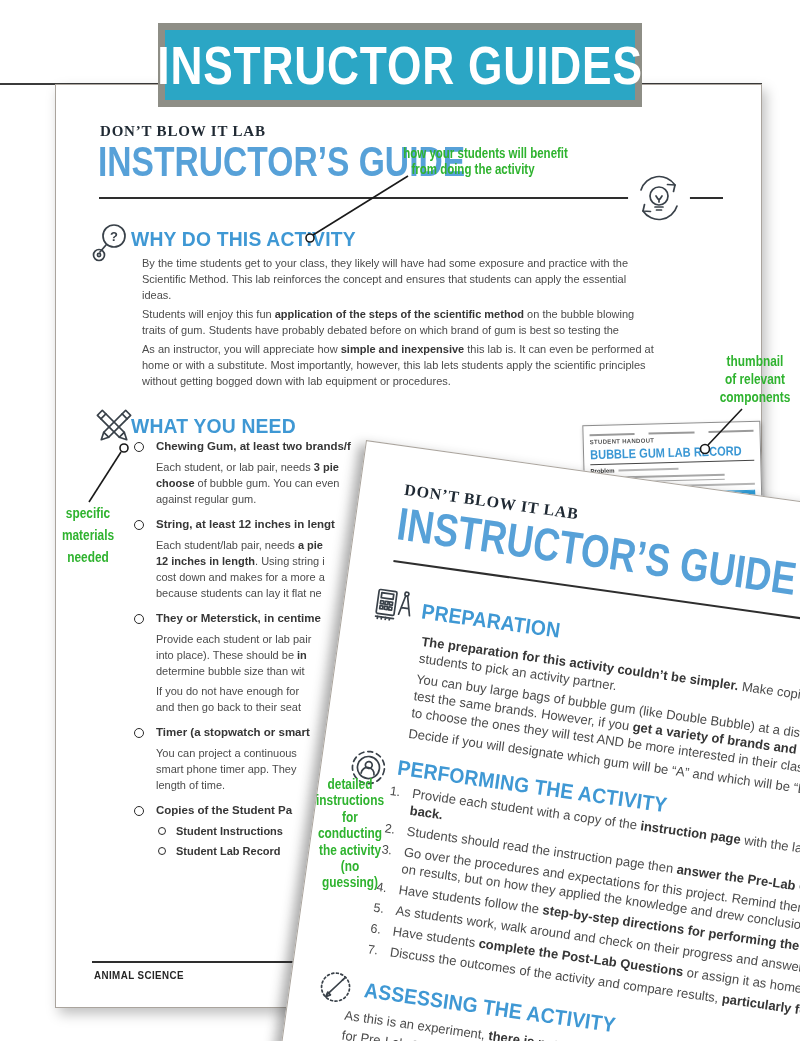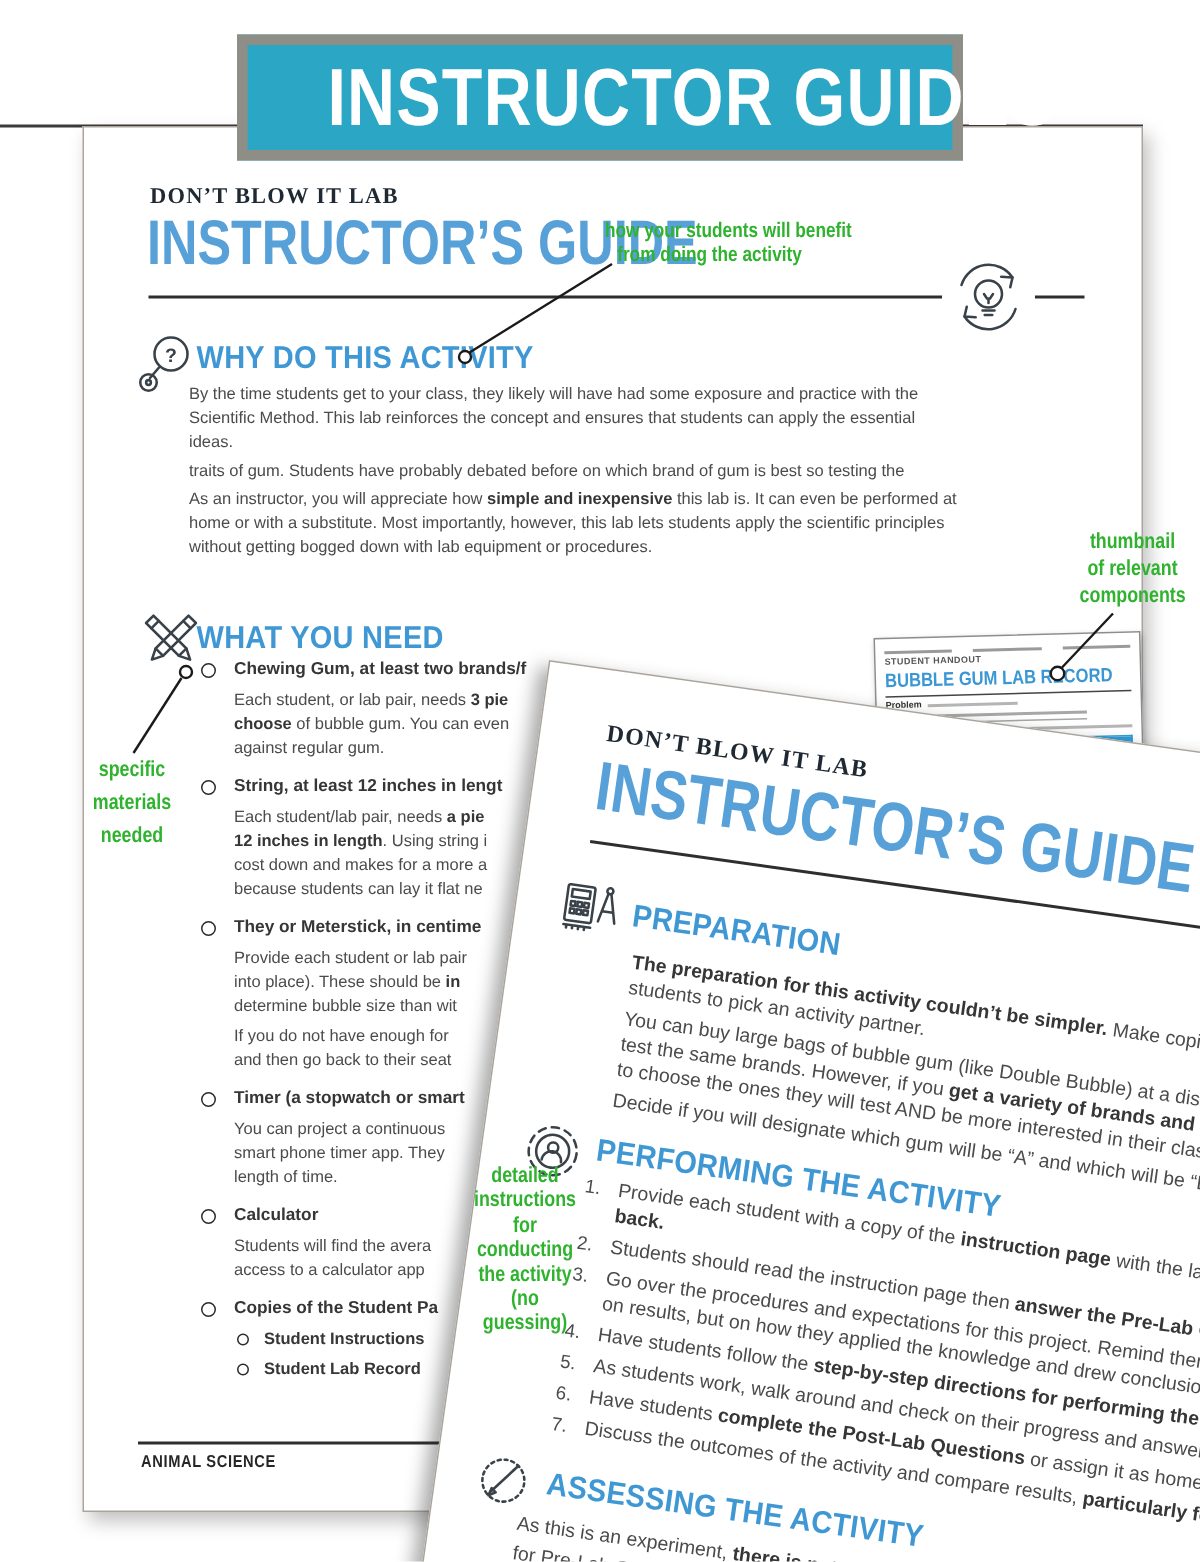--- a/index.html
+++ b/index.html
@@ -5,21 +5,21 @@
   html,body{margin:0;padding:0;}
   body{
     position:relative;width:800px;height:1041px;overflow:hidden;background:#ffffff;
     font-family:"Liberation Sans","DejaVu Sans",sans-serif;color:#4b4b4b;
   }
   .abs{position:absolute;}
   
   #top-rule{top:83px;left:0;width:762px;height:2px;background:#3b3b3b;z-index:2;}
   
   #banner{top:23px;left:158px;width:484px;height:84px;background:#2ba6c5;border:7px solid #8e8e86;
-    box-sizing:border-box;z-index:40;display:flex;align-items:center;}
+    box-sizing:border-box;z-index:40;display:flex;align-items:center;justify-content:center;}
   #banner .txt{display:inline-block;transform:scaleX(.82);font-weight:700;font-size:54px;color:#fff;
     letter-spacing:1px;white-space:nowrap;line-height:1;}
   
   .page{background:#fff;border:1px solid #aaa49d;box-sizing:border-box;}
   #page1{left:55px;top:84px;width:707px;height:924px;z-index:5;box-shadow:4px 6px 12px rgba(0,0,0,.25);}
   #page2{left:366px;top:440px;width:800px;height:700px;z-index:20;transform:rotate(8deg);
     transform-origin:0 0;box-shadow:-6px 5px 12px rgba(40,40,40,.40);}
   
   .kicker{font-family:"Liberation Serif","DejaVu Serif",serif;font-weight:700;color:#1f2933;
     font-size:15px;letter-spacing:.8px;white-space:nowrap;}
@@ -103,27 +103,28 @@
     <svg width="46" height="46" viewBox="0 0 46 46">
       <circle class="st" cx="25" cy="17" r="11"></circle>
       <text x="25" y="22" text-anchor="middle" font-size="13" font-weight="bold" fill="#394149" font-family="Liberation Sans,sans-serif">?</text>
       <path class="st" d="M17 26 l-6 7"></path>
       <circle class="st" cx="10" cy="36" r="5.5"></circle>
       <circle class="st" cx="10" cy="36" r="1.6"></circle>
     </svg>
   </div>
   <div class="abs" style="left:75px;top:143px;"><span class="sechead">WHY DO THIS ACTIVITY</span></div>
 
-  <div class="abs" style="left:70px;top:170px;">
+  <div class="abs" style="left:86px;top:170px;">
     <div style="margin-bottom:3px;">
       <div class="tline"><span>By the time students get to your class, they likely will have had some exposure and practice with the</span></div>
       <div class="tline"><span>Scientific Method. This lab reinforces the concept and ensures that students can apply the essential</span></div>
       <div class="tline"><span>ideas.</span></div>
     </div>
     <div style="margin-bottom:3px;">
+      <div class="tline"><span>Students will enjoy this fun </span><span class="bb">application of the steps of the scientific method</span><span> on the bubble blowing</span></div>
       <div class="tline"><span>traits of gum. Students have probably debated before on which brand of gum is best so testing the</span></div>
     </div>
     <div>
       <div class="tline"><span>As an instructor, you will appreciate how </span><span class="bb">simple and inexpensive</span><span> this lab is. It can even be performed at</span></div>
       <div class="tline"><span>home or with a substitute. Most importantly, however, this lab lets students apply the scientific principles</span></div>
       <div class="tline"><span>without getting bogged down with lab equipment or procedures.</span></div>
     </div>
   </div>
 
   <div class="abs icon" style="left:34px;top:318px;">
@@ -164,26 +165,20 @@
       <div class="tline"><span>determine bubble size than wit</span></div>
       <div class="tline gap"><span>If you do not have enough for</span></div>
       <div class="tline"><span>and then go back to their seat</span></div>
     </div>
     <div class="witem">
       <span class="mk"></span>
       <div class="tline wtitle"><span class="bb">Timer (a stopwatch or smart</span></div>
       <div class="tline"><span>You can project a continuous</span></div>
       <div class="tline"><span>smart phone timer app. They</span></div>
       <div class="tline"><span>length of time.</span></div>
-    </div>
-    <div class="witem">
-      <span class="mk"></span>
-      <div class="tline wtitle"><span class="bb">Calculator</span></div>
-      <div class="tline"><span>Students will find the avera</span></div>
-      <div class="tline"><span>access to a calculator app</span></div>
     </div>
     <div class="witem">
       <span class="mk"></span>
       <div class="tline wtitle"><span class="bb">Copies of the Student Pa</span></div>
       <div class="sub">
         <span class="smk"></span>
         <div class="tline"><span class="bb">Student Instructions</span></div>
       </div>
       <div class="sub">
         <span class="smk"></span>

